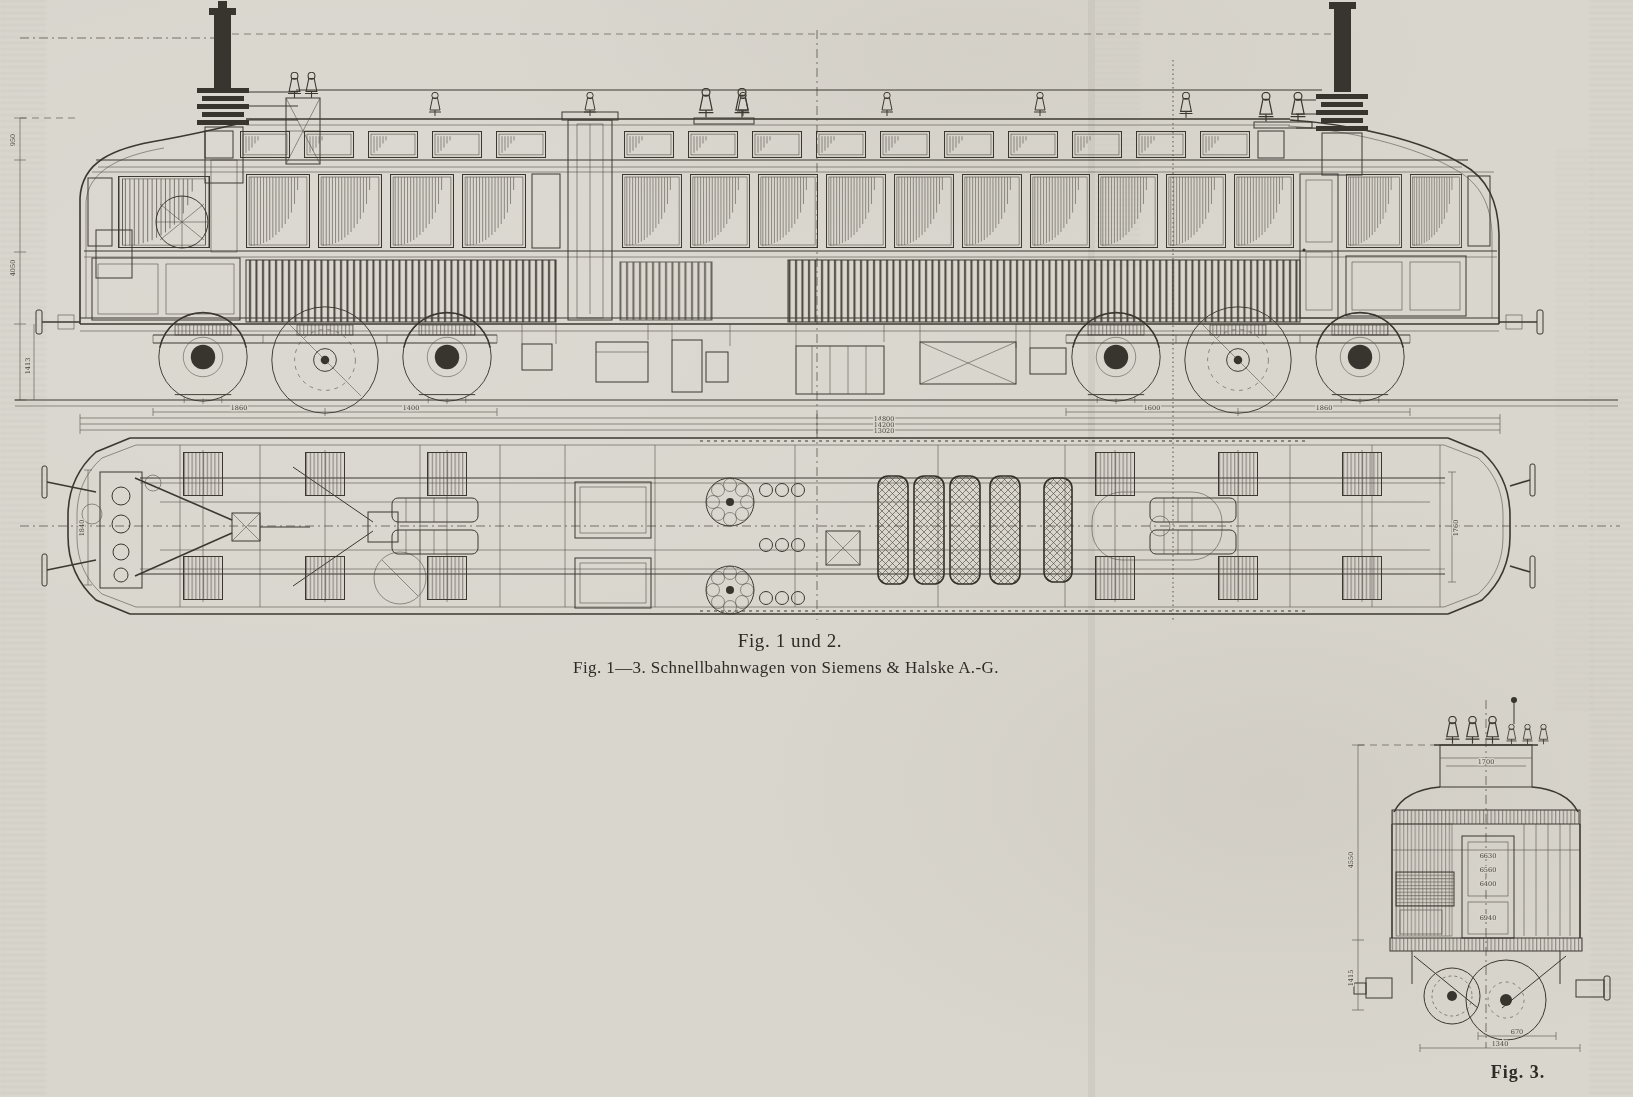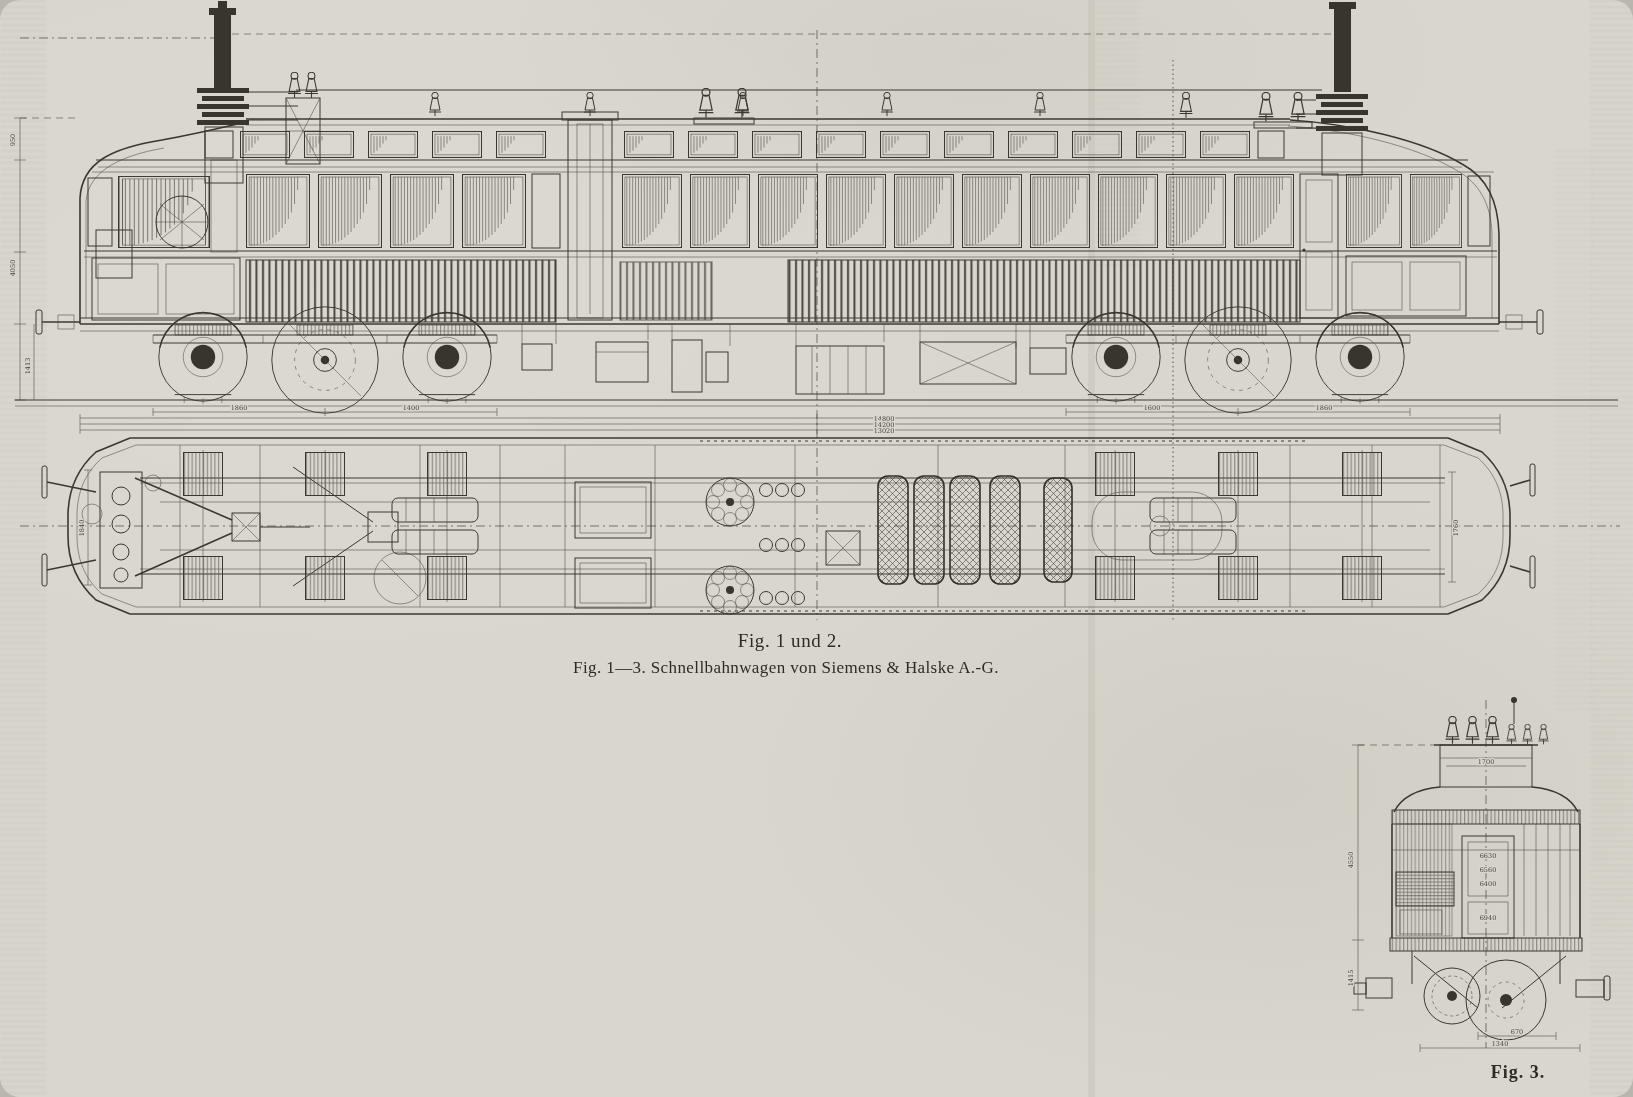--- a/index.html
+++ b/index.html
@@ -3,21 +3,20 @@
 <meta charset="utf-8">
 <style>
   html,body{margin:0;padding:0;background:#b9b6ae;}
   .paper{
     position:relative;width:1633px;height:1097px;overflow:hidden;
     background:
       radial-gradient(1100px 620px at 22% 28%, rgba(255,255,255,0.07), transparent 65%),
       radial-gradient(900px 520px at 78% 72%, rgba(108,100,86,0.07), transparent 60%),
       radial-gradient(700px 300px at 60% 5%, rgba(108,100,86,0.05), transparent 70%),
       #d9d6ce;
-    border-radius: 20px;
   }
   .ghost{
     position:absolute;pointer-events:none;
     background:repeating-linear-gradient(180deg, rgba(95,90,78,0.13) 0 2px, transparent 2px 6px);
     filter:blur(1.1px);opacity:.55;
   }
   .seam{position:absolute;top:0;height:100%;width:7px;background:rgba(90,84,72,0.07);pointer-events:none;}
   svg{position:absolute;left:0;top:0;}
   
   .s{stroke:#3b3830;fill:none;stroke-width:1;}

